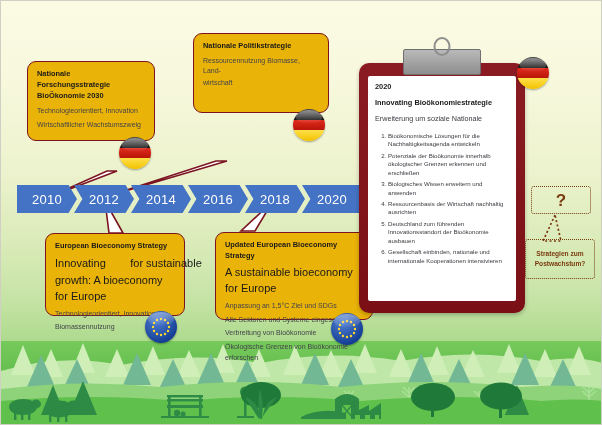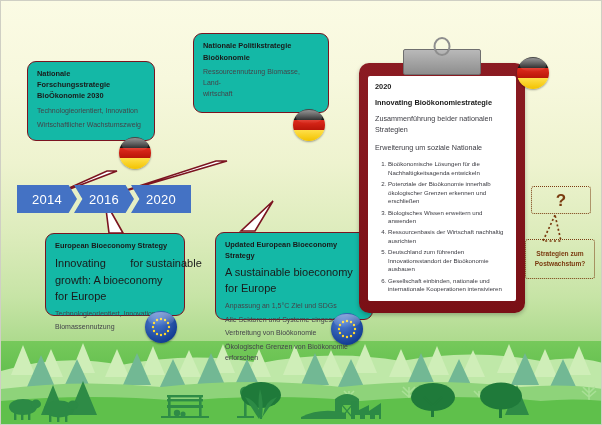--- a/index.html
+++ b/index.html
@@ -35,21 +35,21 @@
     display:flex;align-items:center;justify-content:center;
     color:#ffffff;font-size:13px;letter-spacing:.3px;
     clip-path:polygon(0 0, 86% 0, 100% 50%, 86% 100%, 0 100%, 14% 50%);
     margin-right:-3px;
   }
   .chev:first-child{clip-path:polygon(0 0, 86% 0, 100% 50%, 86% 100%, 0 100%);}
   .chev:last-child{clip-path:polygon(0 0, 100% 0, 100% 100%, 0 100%, 14% 50%);}
 
   
   .bubble{
-    position:absolute;background:#14b8a6;border:1.6px solid #7b1420;
+    position:absolute;background:#eab308;border:1.6px solid #7b1420;
     border-radius:9px;box-sizing:border-box;padding:7px 9px;
   }
   .bubble .t1{font-size:7.4px;font-weight:bold;color:#1a1a1a;line-height:1.45;margin-bottom:4px;}
   .bubble .t2{font-size:11px;font-weight:normal;color:#1a1a1a;line-height:1.45;margin-bottom:4px;}
   .bubble .p{font-size:7px;color:#44444a;line-height:1.5;margin-bottom:3px;}
   .bubble .p:last-child{margin-bottom:0;}
 
   .tail{position:absolute;overflow:visible;}
 
   
@@ -249,34 +249,36 @@
   </div>
   <div class="badge" style="left:118px;top:136px;width:32px;height:32px;">
     <div class="de-b"></div>
       <div class="de-r"></div>
       <div class="de-y"></div>
       <div class="gloss"></div>
   </div>
 
   <div class="bubble" style="left:192px;top:32px;width:136px;height:80px;">
     <div class="t1">Nationale Politikstrategie</div>
-    <div class="t1" style="margin-top:-3px;">Bioökonomie</div>
     <div class="p">Ressourcennutzung Biomasse, Land-</div>
     <div class="p" style="margin-top:-2px;">wirtschaft</div>
   </div>
   <div class="badge" style="left:292px;top:108px;width:32px;height:32px;">
     <div class="de-b"></div>
       <div class="de-r"></div>
       <div class="de-y"></div>
       <div class="gloss"></div>
   </div>
 
   <div class="timeline">
+    <div class="chev">2010</div>
+    <div class="chev">2012</div>
     <div class="chev">2014</div>
     <div class="chev">2016</div>
+    <div class="chev">2018</div>
     <div class="chev">2020</div>
   </div>
 
   <div class="bubble" style="left:44px;top:232px;width:140px;height:83px;">
     <div class="t1">European Bioeconomy Strategy</div>
     <div class="t2" style="white-space:pre;">Innovating        for sustainable</div>
     <div class="t2" style="margin-top:-3px;">growth: A bioeconomy for Europe</div>
     <div class="p">Technologieorientiert, Innovation</div>
     <div class="p">Biomassennutzung</div>
   </div>
@@ -328,21 +330,20 @@
     </svg>
     <div class="gloss"></div>
   </div>
 
   <div class="clipboard">
     <div class="clip-metal"></div>
     <div class="clip-ring"></div>
     <div class="clip-paper">
       <div class="cb-year">2020</div>
       <div class="cb-title">Innovating Bioökonomiestrategie</div>
-      <div class="cb-p">Zusammenführung beider nationalen Strategien</div>
       <div class="cb-p">Erweiterung um soziale Nationale</div>
       <ol class="cb-list">
         <li>Bioökonomische Lösungen für die Nachhaltigkeitsagenda entwickeln</li>
         <li>Potenziale der Bioökonomie innerhalb ökologischer Grenzen erkennen und erschließen</li>
         <li>Biologisches Wissen erweitern und anwenden</li>
         <li>Ressourcenbasis der Wirtschaft nachhaltig ausrichten</li>
         <li>Deutschland zum führenden Innovationsstandort der Bioökonomie ausbauen</li>
         <li>Gesellschaft einbinden, nationale und internationale Kooperationen intensivieren</li>
       </ol>
     </div>

